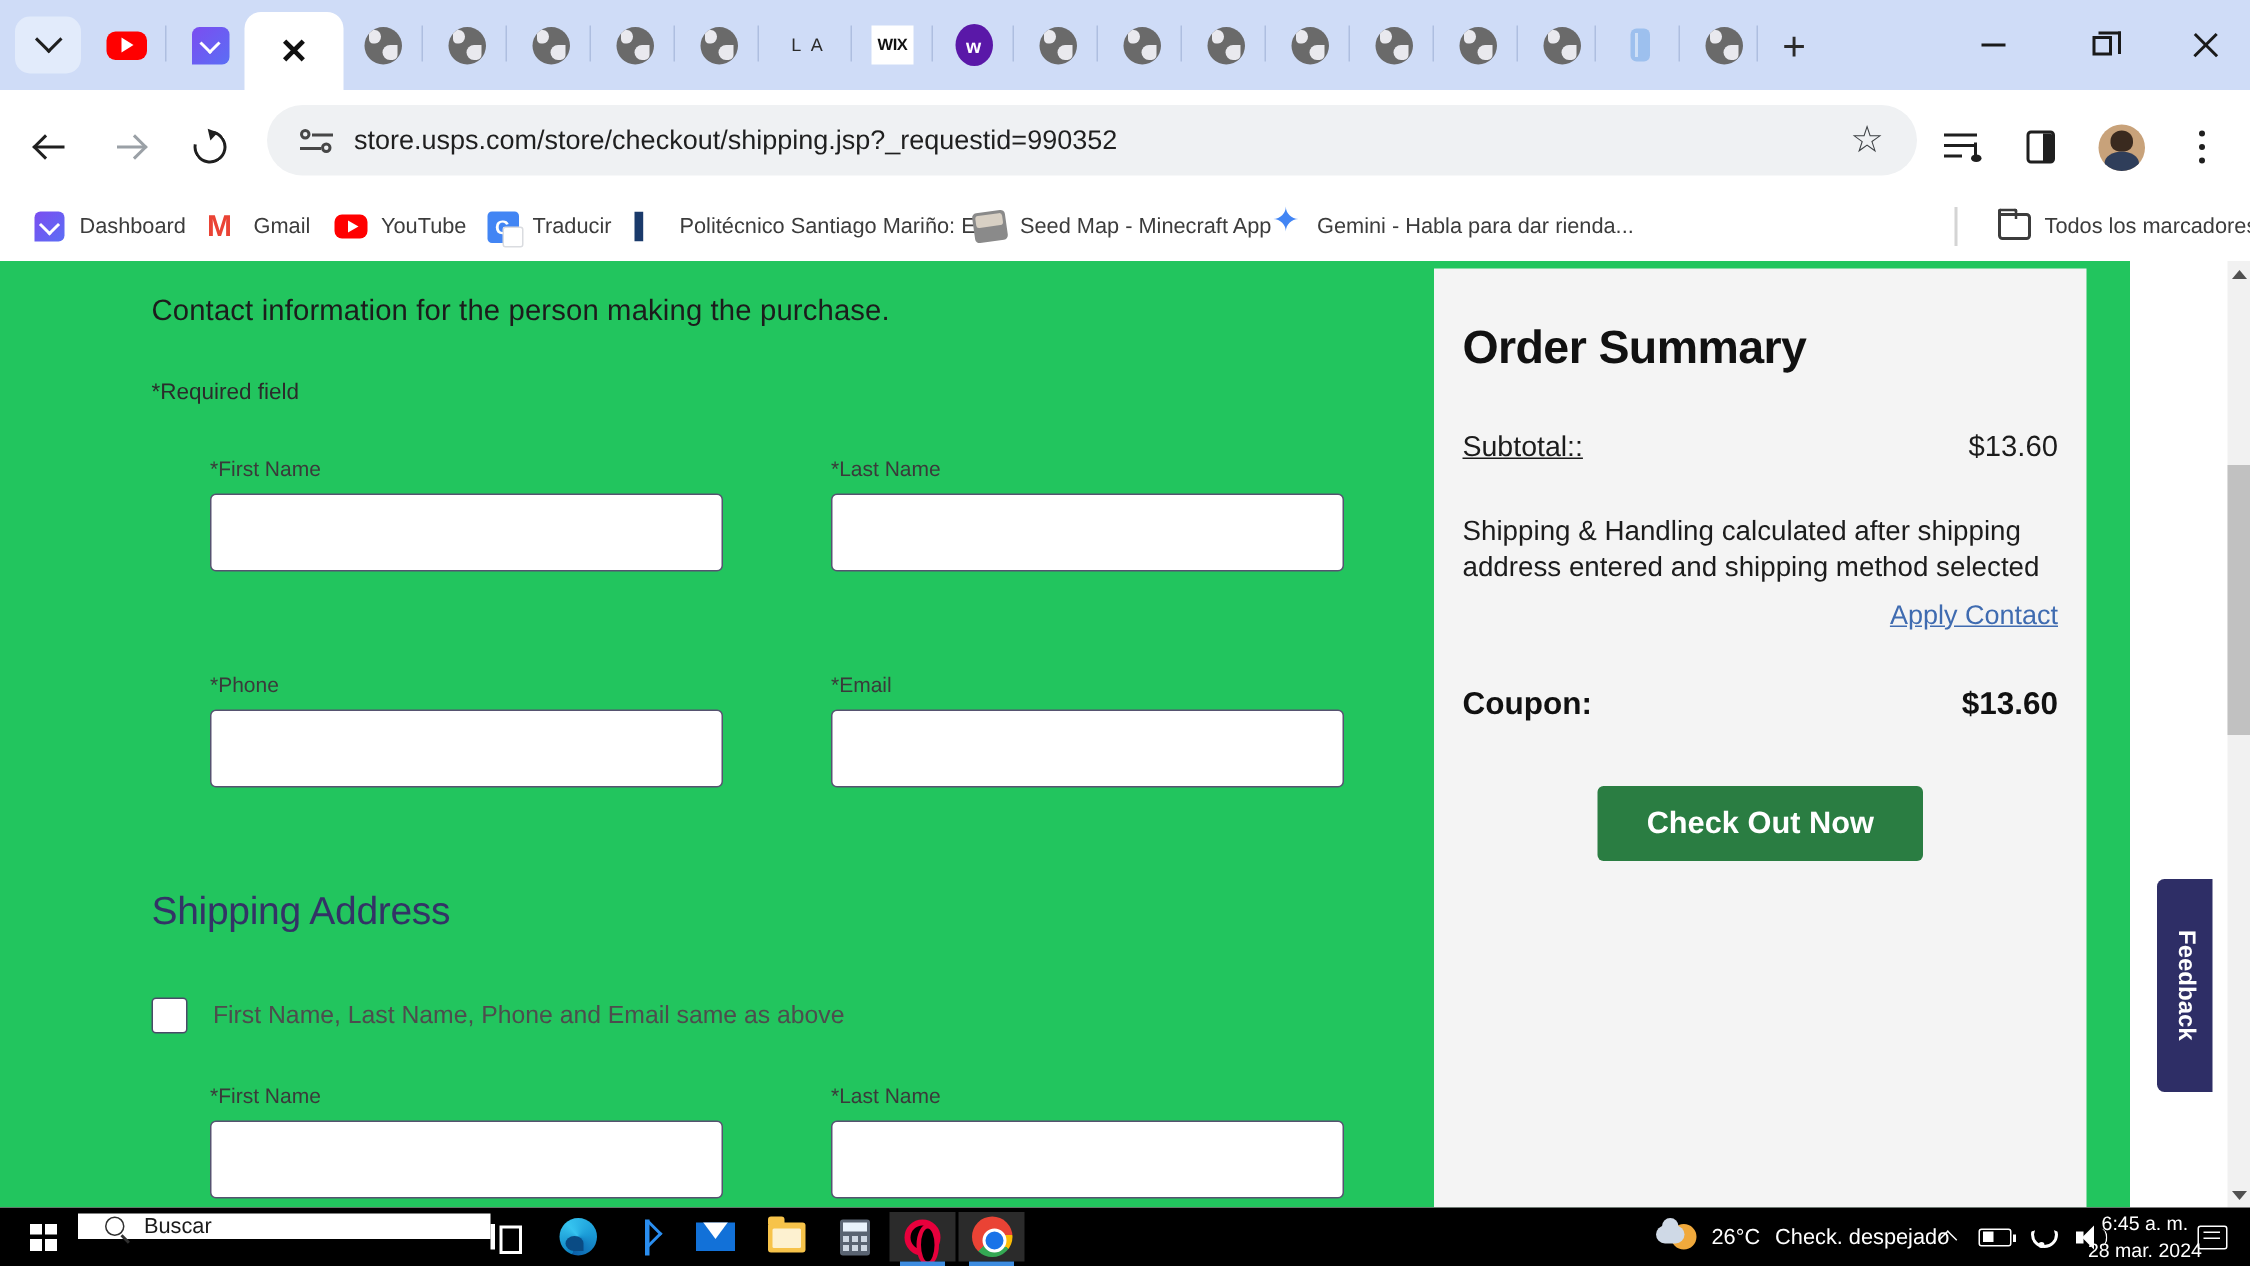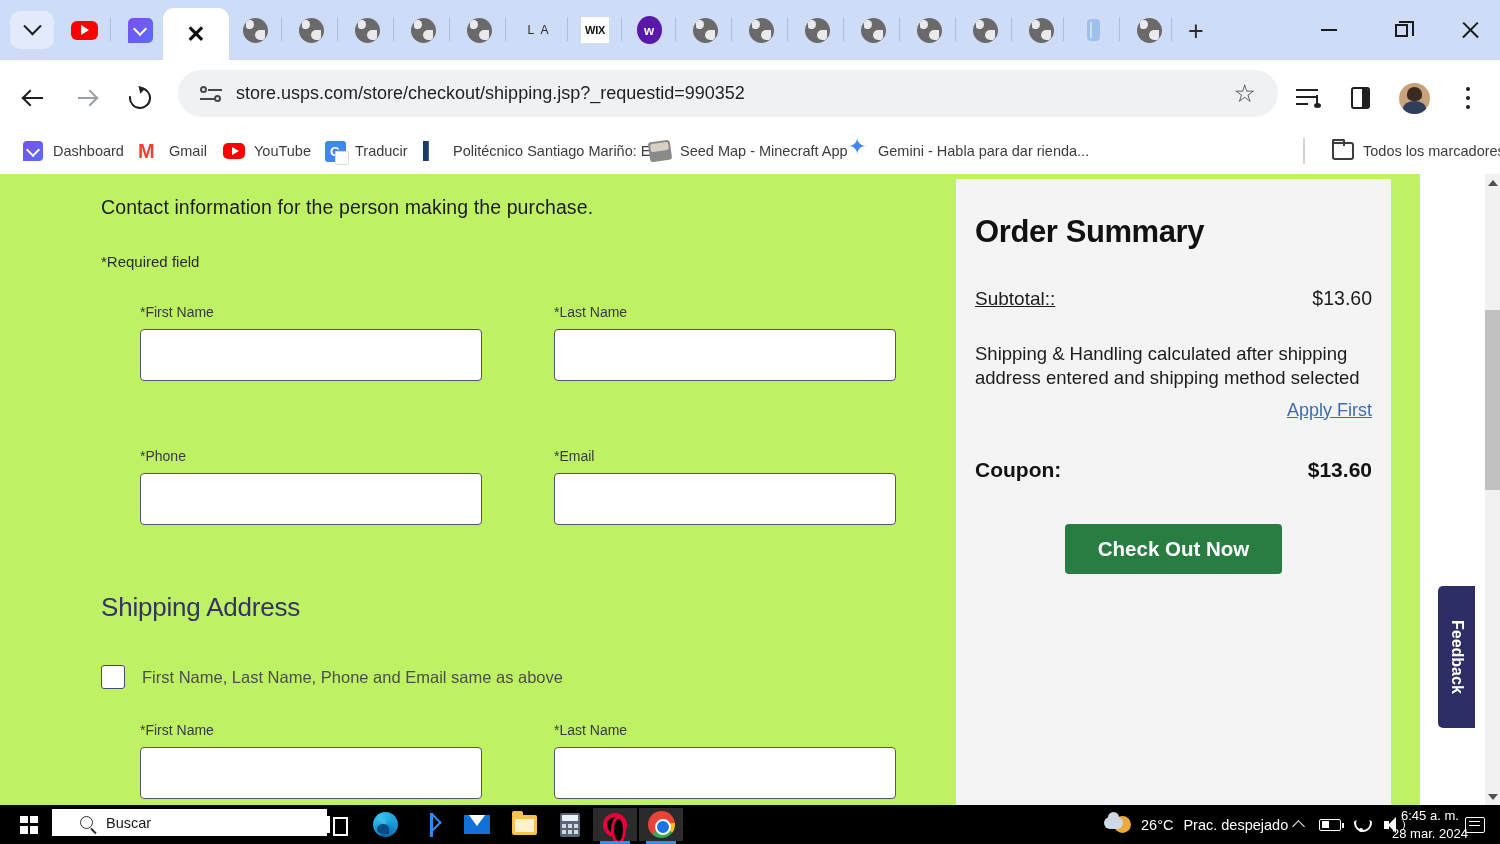--- a/index.html
+++ b/index.html
@@ -134,21 +134,21 @@
   .ic-seed::after{content:"";position:absolute;left:2px;top:2px;right:2px;height:8px;background:#d8d0c4;border-radius:2px;}
   .ic-gem{width:20px;height:20px;position:relative;}
   .ic-gem::after{content:"✦";position:absolute;left:0;top:-7px;font-size:22px;color:#4285f4;}
   .bm-divider{position:absolute;top:138px;left:1303px;width:1.5px;height:26px;background:#d4d4d4;}
   .ic-folder{width:22px;height:18px;border:2px solid #3c3c3c;border-radius:2px 3px 3px 3px;position:relative;}
   .ic-folder::before{content:"";position:absolute;left:-2px;top:-5px;width:9px;height:5px;border:2px solid #3c3c3c;border-bottom:none;border-radius:2px 2px 0 0;}
 
   
   .viewport { position:absolute; left:0; top:174px; width:1485px; height:631px; background:#ffffff; overflow:hidden; }
 
-  .page-card { position:absolute; left:0; top:0; width:1420px; height:631px; background:#bef264; }
+  .page-card { position:absolute; left:0; top:0; width:1420px; height:631px; background:#22c55e; }
 
   .form-col { position:absolute; left:101px; top:22px; width:800px; }
 
   .intro { font-size:19.5px; color:#1c1c1c; letter-spacing:.1px; }
   .required { font-size:15px; color:#2b2b2b; margin-top:34px; }
 
   .row { position:relative; height:144px; }
   .field { position:absolute; width:381px;padding-left:39px; }
   .field.right { left:414px; }
   .field label { display:block; font-size:14px; color:#3a3a3a; margin-bottom:9px; }
@@ -204,22 +204,22 @@
   .pscroll .arrow i { width:0;height:0;border-left:5px solid transparent;border-right:5px solid transparent; }
   .pscroll .arrow.up i { border-bottom:6px solid #505050; }
   .pscroll .arrow.down i { border-top:6px solid #505050; }
   .pscroll .thumb { position:absolute; left:0; top:136px; width:15px; height:180px; background:#c1c1c1; cursor:pointer;}
 
   
   .taskbar { position:absolute; left:0; top:805px; width:1500px; height:39px; background:#000000; }
   .start { position:absolute; left:8px; top:805px; width:42px;height:39px; display:flex;align-items:center;justify-content:center; cursor:pointer;}
   .win-glyph { width:18px;height:18px; display:grid; grid-template-columns:1fr 1fr; grid-template-rows:1fr 1fr; gap:2.2px; }
   .win-glyph i { background:#ffffff; display:block; }
-  .searchbox { position:absolute; left:52px; top:809px; width:275px; height:27px; background:#ffffff;
-               display:flex; align-items:center; gap:13px; padding-left:28px; cursor:text; }
+  .searchbox { position:absolute; left:52px; top:809px; width:275px; height:17px; background:#ffffff;
+               display:flex; align-items:center; gap:13px; padding-left:18px; cursor:text; }
   .searchbox .mag { width:13px;height:13px;border:1.9px solid #303030;border-radius:50%;position:relative;flex:none;}
   .searchbox .mag::after{content:"";position:absolute;right:-5px;bottom:-4px;width:7px;height:1.9px;background:#303030;transform:rotate(45deg);}
   .searchbox span { font-size:14.5px; color:#1a1a1a; }
 
   .tbicon { position:absolute; top:808px; width:44px;height:33px; display:flex;align-items:center;justify-content:center; cursor:pointer; }
   .tv-task { width:20px;height:17px; position:relative; }
   .tv-task::before{content:"";position:absolute;left:0;top:0;width:3px;height:17px;background:#fff;}
   .tv-task::after{content:"";position:absolute;left:6px;top:1px;width:11px;height:15px;border:2px solid #fff;}
   .ic-edge{width:25px;height:25px;border-radius:50%;background:conic-gradient(from 200deg,#0b7fc0,#36c4f0,#1a9ad6,#0b5ea8);position:relative;}
   .ic-edge::after{content:"";position:absolute;left:4px;bottom:3px;width:12px;height:10px;background:#0a4b84;border-radius:50% 50% 0 50%;}
@@ -532,21 +532,21 @@
         <div class="sum-title">Order Summary</div>
 
         <div class="sum-line">
           <span class="sum-lbl">Subtotal::</span>
           <span class="sum-val">$13.60</span>
         </div>
 
         <div class="sum-note">Shipping &amp; Handling calculated after shipping address entered and shipping method selected</div>
 
         <div class="apply">
-          <span>Apply First</span>
+          <span>Apply Contact</span>
         </div>
 
         <div class="total-row">
           <span class="l">Coupon:</span>
           <span class="r">$13.60</span>
         </div>
 
         <div class="checkout-wrap">
           <button class="checkout">Check Out Now</button>
         </div>
@@ -609,21 +609,21 @@
 <div class="tbicon activeapp" style="left:639px">
     <span class="ic-chrome"></span>
   </div>
 
 <div class="weather">
   <span class="w-ico">
       <span class="moon"></span>
       <span class="cloud"></span>
     </span>
   <span class="w-txt">26°C</span>
-  <span class="w-txt">Prac. despejado</span>
+  <span class="w-txt">Check. despejado</span>
 </div>
 
 <div class="tray-ico" style="left:1285px">
     <span class="t-chev"></span>
   </div>
 <div class="tray-ico" style="left:1317px">
     <span class="t-batt"></span>
   </div>
 <div class="tray-ico" style="left:1349px">
     <span class="t-wifi"></span>

